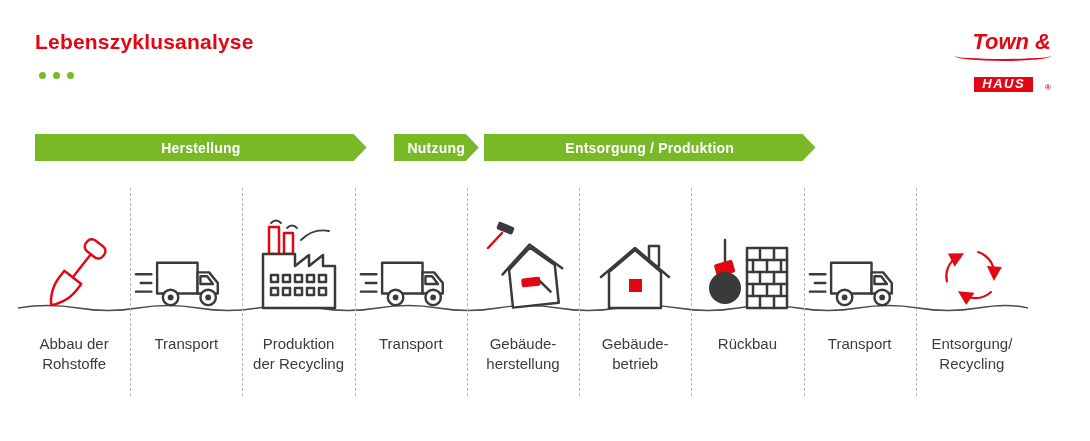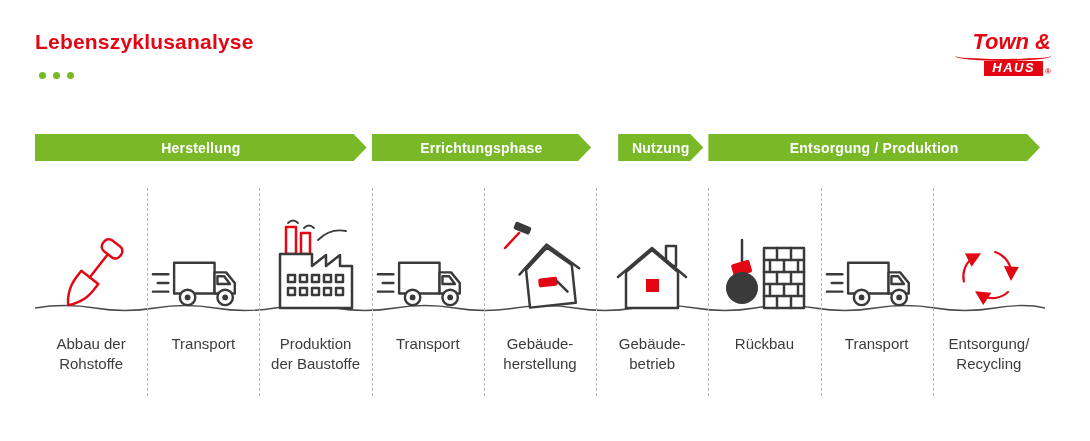--- a/index.html
+++ b/index.html
@@ -14,39 +14,39 @@
   }
   .title-dots{position:absolute;left:39px;top:72px;display:flex;gap:7px;}
   .title-dots span{width:7px;height:7px;border-radius:50%;background:#79b928;display:block;}
   .logo{
     position:absolute;right:39px;top:32px;text-align:right;
     color:#e30613;font-style:italic;font-weight:800;line-height:0.95;
   }
   .logo-line{font-size:22px;white-space:nowrap;}
   .logo-swoosh{width:96px;height:5px;margin-left:auto;margin-top:1px;
     border-bottom:2.5px solid #e30613;border-radius:0 0 70% 70% / 0 0 100% 100%;}
-  .logo-bottom{display:flex;justify-content:flex-end;align-items:flex-end;gap:2px;margin-top:0;}
+  .logo-bottom{display:flex;justify-content:flex-end;align-items:flex-end;gap:12px;margin-top:16px;}
   .logo-haus{background:#e30613;color:#fff;font-size:13px;font-weight:800;
     font-style:italic;padding:1px 8px 2px 8px;letter-spacing:1.5px;}
   .logo-reg{font-size:8px;font-style:normal;line-height:1;}
   
   .phases{
     position:absolute;left:35px;top:134px;width:1010px;
     display:grid;grid-template-columns:repeat(9,1fr);
   }
   .phase{
     height:27px;background:#79b928;color:#fff;font-weight:bold;font-size:14px;
     display:flex;align-items:center;justify-content:center;
     margin-right:5px;letter-spacing:0.2px;
     clip-path:polygon(0 0, calc(100% - 13px) 0, 100% 50%, calc(100% - 13px) 100%, 0 100%);
   }
   .span-3{grid-column:span 3;} .span-2{grid-column:span 2;} .span-1{grid-column:span 1;margin-left:22px;}
   
   .stages{
-    position:absolute;left:35px;top:186px;width:1010px;height:216px;
+    position:absolute;left:18px;top:186px;width:1010px;height:216px;
     display:grid;grid-template-columns:repeat(9,1fr);
   }
   .wave{position:absolute;left:0;top:0;width:1010px;height:216px;pointer-events:none;}
   .stage{position:relative;display:flex;flex-direction:column;align-items:center;}
   .stage:not(:last-child)::after{
     content:"";position:absolute;right:-1px;top:2px;bottom:6px;
     border-right:1.5px dashed #b5b5b5;
   }
   .icon-box{height:124px;display:flex;align-items:flex-end;justify-content:center;position:relative;}
   .stage-label{
@@ -75,21 +75,20 @@
   <div class="logo-line">Town &amp;</div>
   <div class="logo-swoosh"></div>
   <div class="logo-bottom">
     <span class="logo-haus">HAUS</span>
     <span class="logo-reg">®</span>
   </div>
 </div>
 
 <div class="phases">
   <div class="phase span-3">Herstellung</div>
-  <div class="phase span-2">Errichtungsphase</div>
   <div class="phase span-1">Nutzung</div>
   <div class="phase span-3">Entsorgung / Produktion</div>
 </div>
 
 <div class="stages">
 
   <svg class="wave" viewBox="0 0 1010 216" xmlns="http://www.w3.org/2000/svg">
     <path d="M0,122 Q30,117 60,122 T120,122 T180,122 T240,122 T300,122 T360,122 T420,122 T480,122 T540,122 T600,122 T660,122 T720,122 T780,122 T840,122 T900,122 T960,122 T1010,122" fill="none" stroke="#4a4a4a" stroke-width="1.4"></path>
   </svg>
 
@@ -140,21 +139,21 @@
         <rect x="56" y="57" width="7" height="7" stroke-width="2"></rect>
         <rect x="68" y="57" width="7" height="7" stroke-width="2"></rect>
         <rect x="20" y="70" width="7" height="7" stroke-width="2"></rect>
         <rect x="32" y="70" width="7" height="7" stroke-width="2"></rect>
         <rect x="44" y="70" width="7" height="7" stroke-width="2"></rect>
         <rect x="56" y="70" width="7" height="7" stroke-width="2"></rect>
         <rect x="68" y="70" width="7" height="7" stroke-width="2"></rect>
       </svg>
     </div>
     <div class="stage-label">Produktion
-der Baustoffe</div>
+der Recycling</div>
   </div>
 
   <div class="stage">
     <div class="icon-box">
       <svg class="ic" width="104" height="56" viewBox="0 0 108 56">
         <line x1="2" y1="20" x2="18" y2="20"></line>
         <line x1="7" y1="29" x2="18" y2="29"></line>
         <line x1="2" y1="38" x2="18" y2="38"></line>
         <rect class="white-f" x="24" y="8" width="42" height="32"></rect>
         <path class="white-f" d="M66,18 h12 l9,11 v11 h-21 z"></path>

